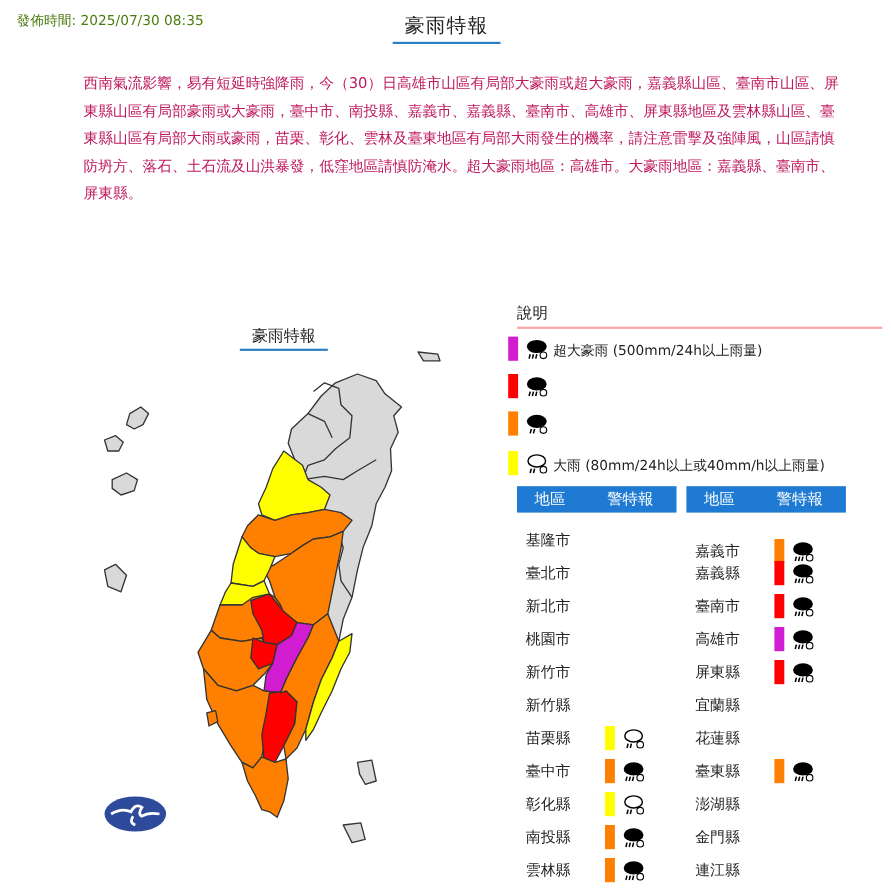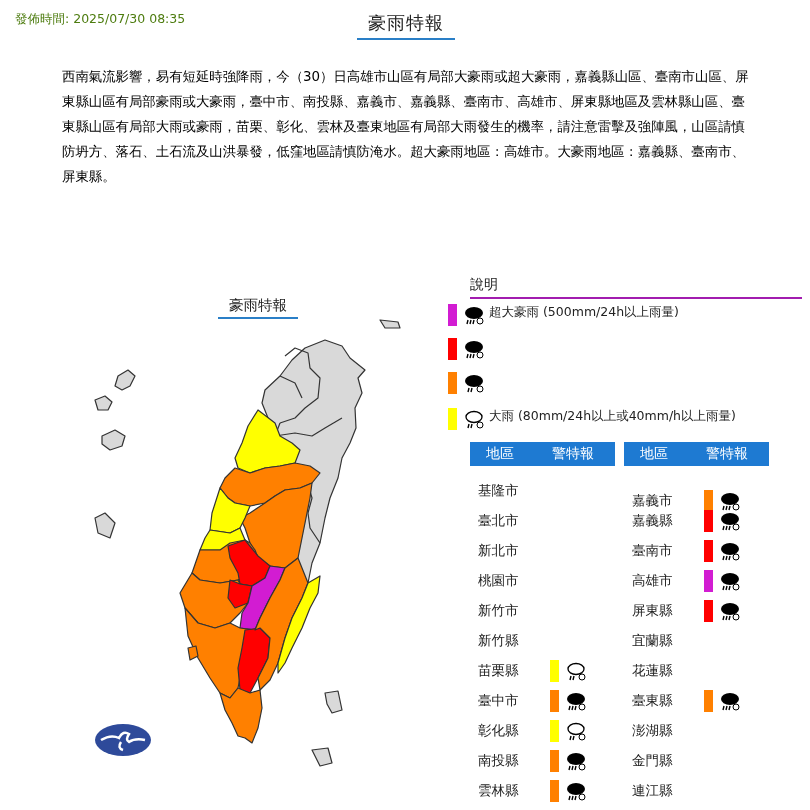--- a/index.html
+++ b/index.html
@@ -1,23 +1,23 @@
 <!DOCTYPE html>
 <html><head>
 <meta charset="utf-8">
 <style>
   html,body{margin:0;padding:0;background:#fff;}
   body{width:810px;height:810px;position:relative;overflow:hidden;font-family:"DejaVu Sans","Liberation Sans",sans-serif;color:#222;}
   .pubtime{position:absolute;left:15px;top:11px;font-size:12.5px;color:#4d7c0f;}
   .main-title{position:absolute;left:357px;top:11px;width:98px;text-align:center;font-size:18px;color:#222;padding-bottom:3px;border-bottom:2px solid #2a7fc7;letter-spacing:1px;}
-  .desc{position:absolute;left:62px;top:64px;width:690px;font-size:13.4px;line-height:25px;color:#000000;}
+  .desc{position:absolute;left:76px;top:64px;width:690px;font-size:13.4px;line-height:25px;color:#be185d;}
   .map-title{position:absolute;left:218px;top:296px;width:80px;text-align:center;font-size:14.5px;color:#222;padding-bottom:2px;border-bottom:2px solid #2a7fc7;}
   .map{position:absolute;left:80px;top:318px;width:340px;height:470px;}
-  .legend-title{position:absolute;left:470px;top:276px;width:332px;font-size:14px;color:#222;padding-bottom:3px;border-bottom:2px solid #a21caf;}
-  .legend-item{position:absolute;left:448px;height:24px;display:flex;align-items:flex-start;}
+  .legend-title{position:absolute;left:470px;top:276px;width:332px;font-size:14px;color:#222;padding-bottom:3px;border-bottom:2px solid #fca5a5;}
+  .legend-item{position:absolute;left:462px;height:24px;display:flex;align-items:flex-end;}
   .swatch{display:inline-block;width:9px;height:22px;margin-right:6px;}
   .wicon{width:22px;height:22px;margin-right:4px;}
   .legend-text{font-size:12.5px;color:#222;white-space:nowrap;}
   .thead{position:absolute;top:442px;height:24px;background:#1e7ad2;color:#fff;display:flex;align-items:center;font-size:14px;}
   .thead span{display:inline-block;}
   .row{position:absolute;height:24px;display:flex;align-items:center;}
   .row .name{font-size:13.5px;color:#222;width:72px;}
   .row .bar{width:9px;height:22px;margin-right:6px;}
 </style>
 </head>

